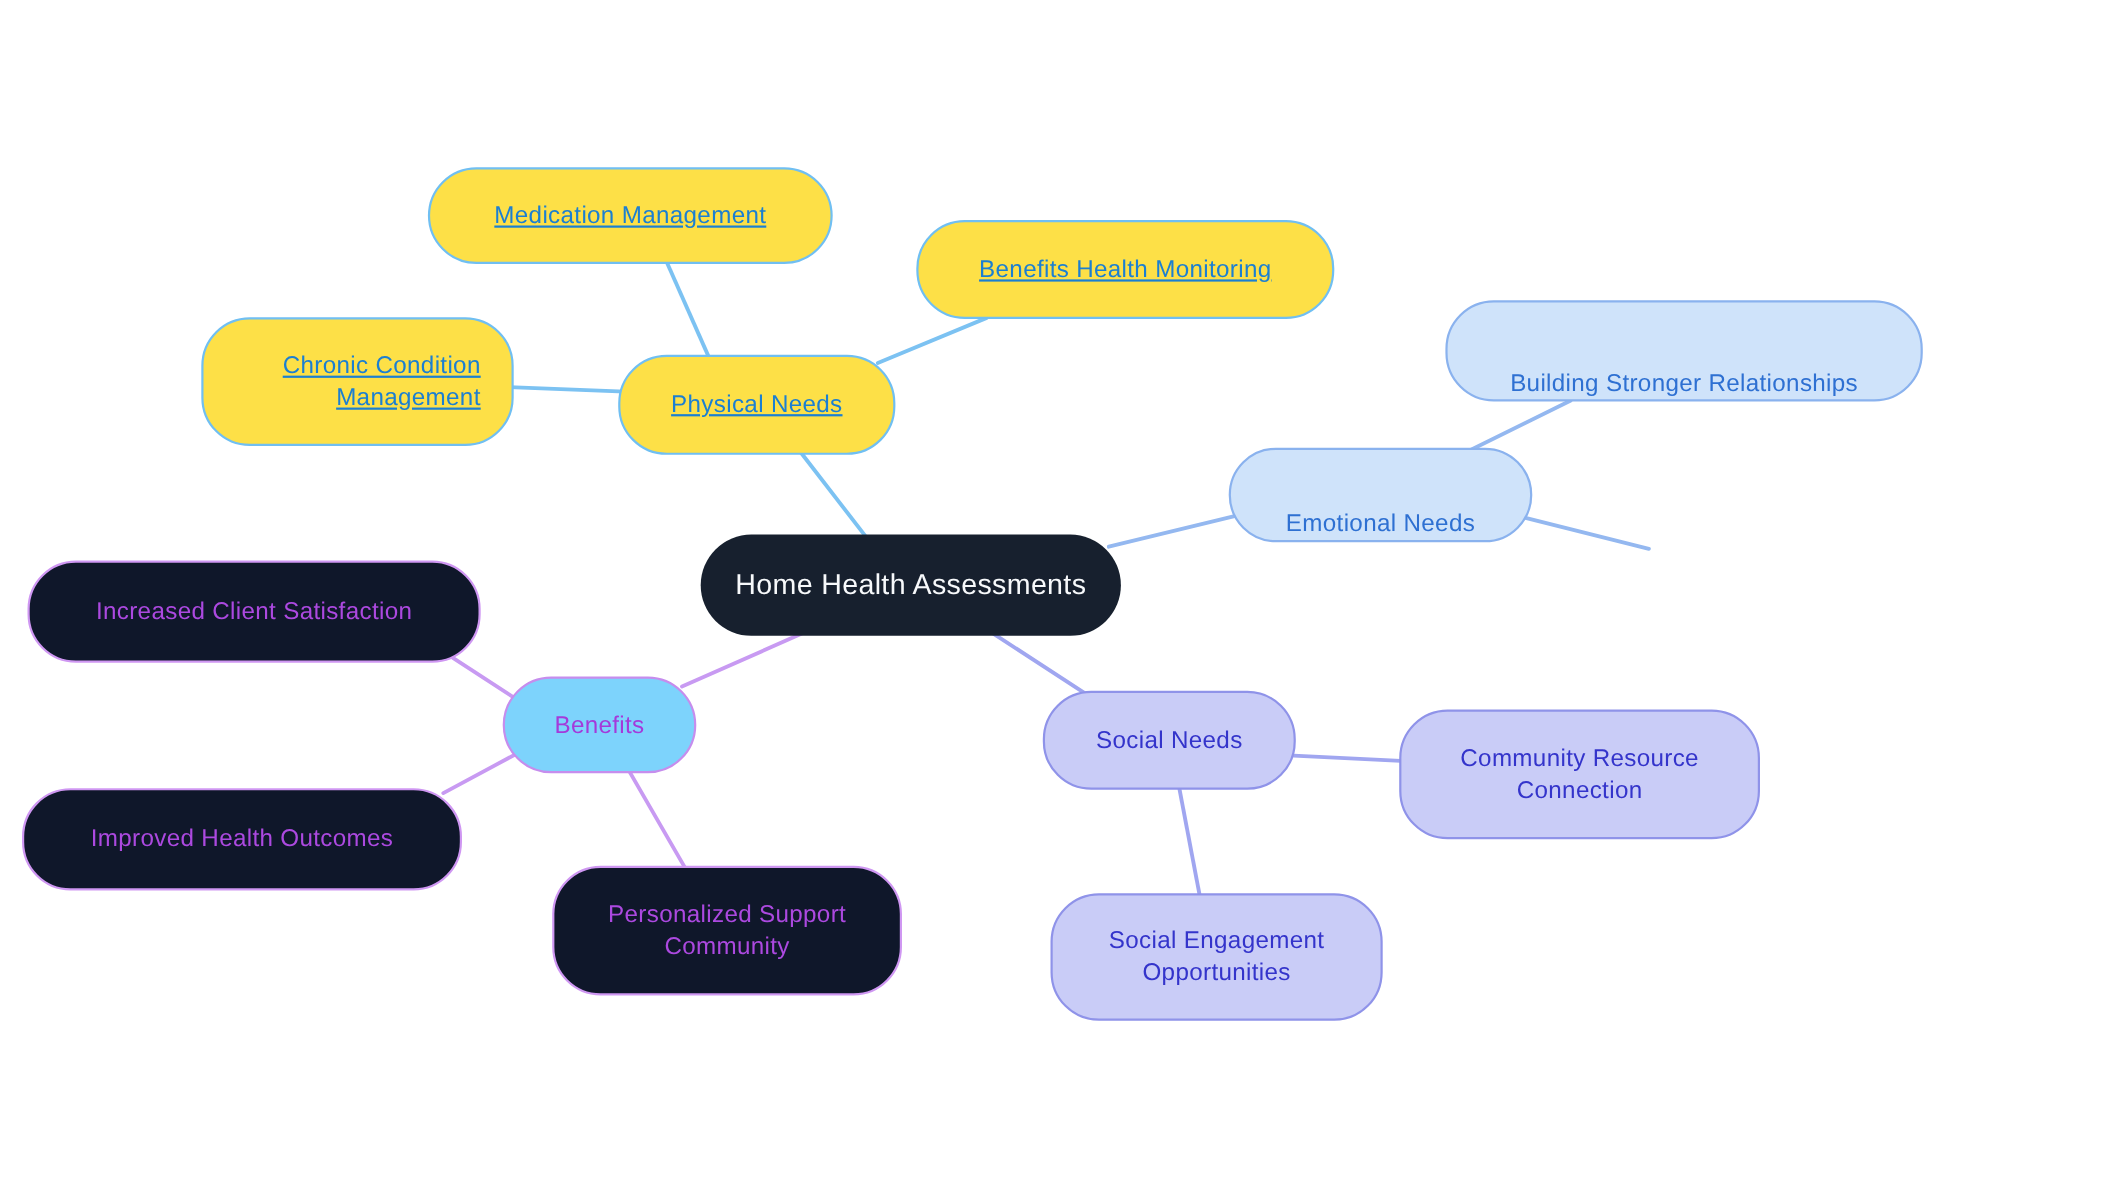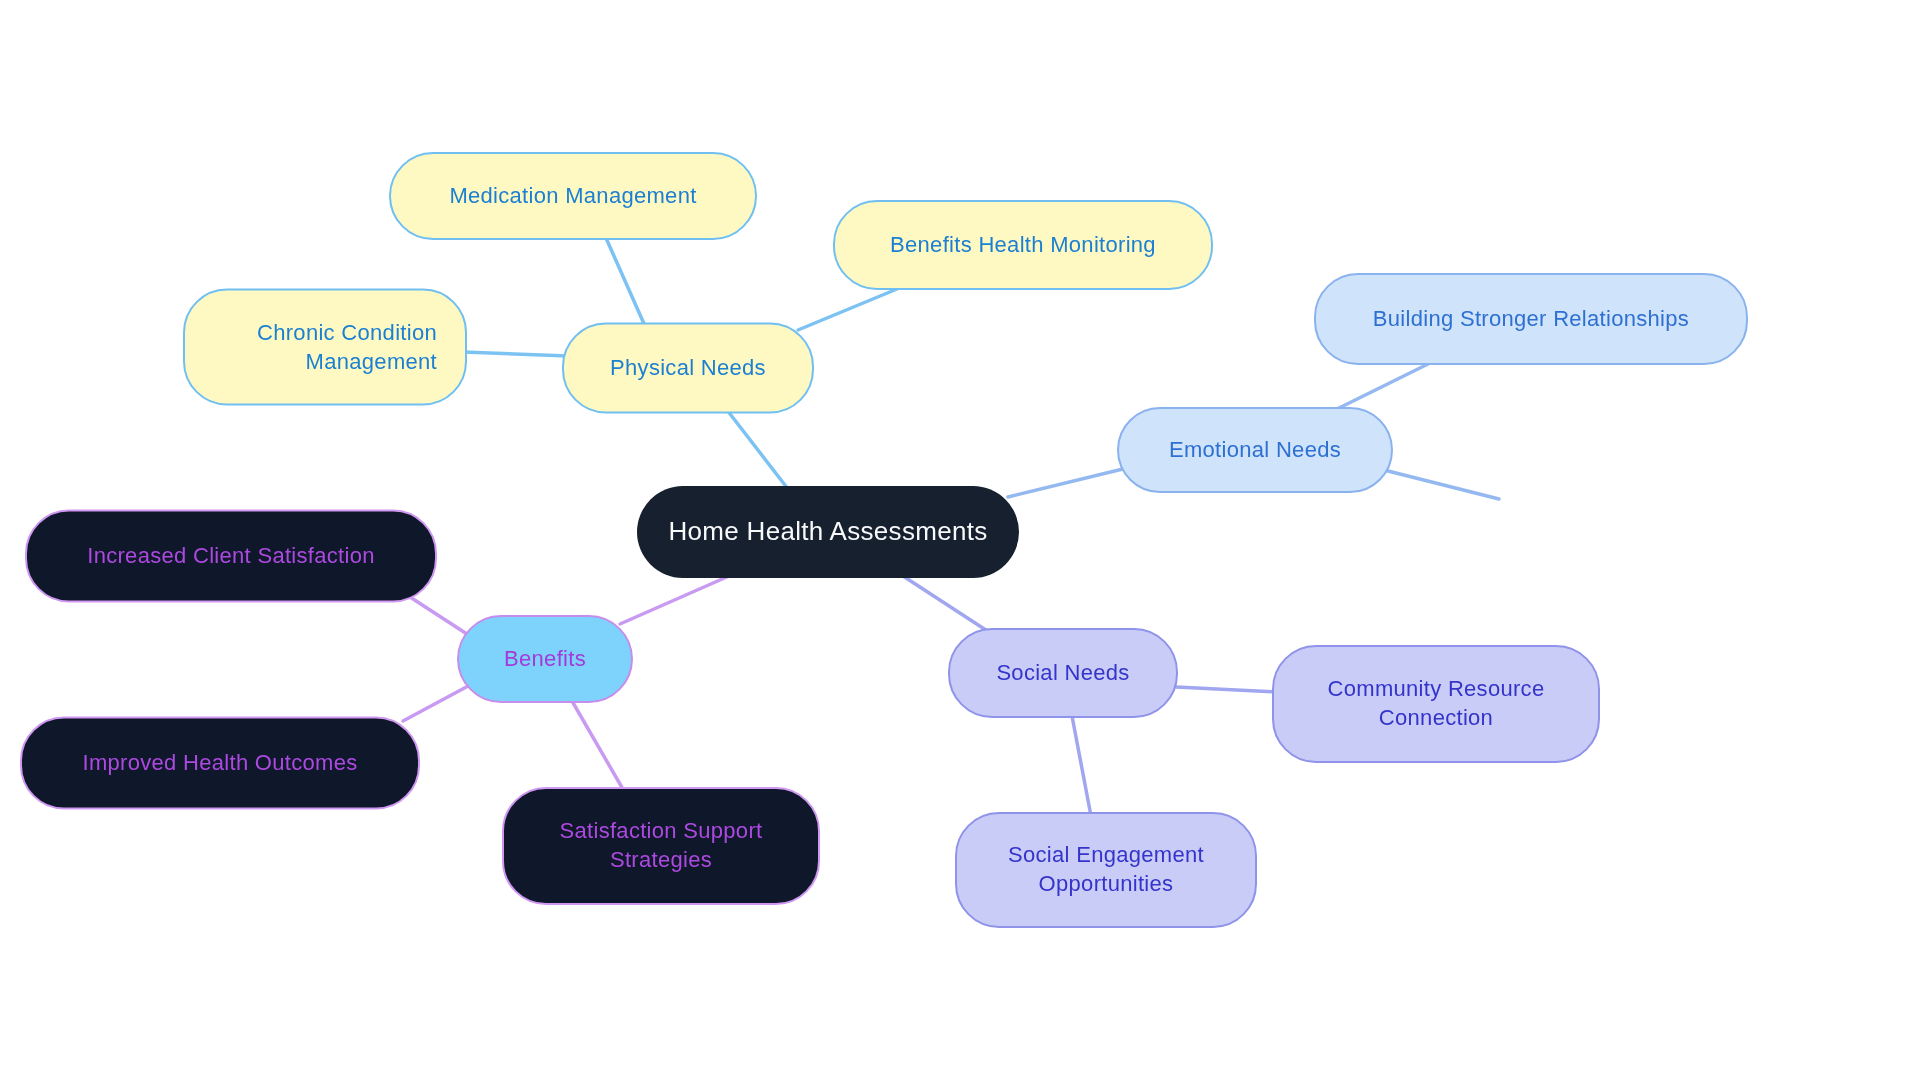--- a/index.html
+++ b/index.html
@@ -48,22 +48,22 @@
     cursor: pointer;
     user-select: none;
   }
   .root-node {
     background: #17202e;
     color: #f7f9fb;
     border: none;
     border-radius: 46px;
     font-size: 26px;
   }
-  .b-physical  { background: #fef9c3; border-color: #70bff2; color: #1b7fd2; }
-  .b-emotional { background: #cfe3fa; border-color: #8ab2ee; color: #2e70d2; }
+  .b-physical  { background: #fde047; border-color: #70bff2; color: #1b7fd2; text-decoration: underline; }
+  .b-emotional { background: #cfe3fa; border-color: #8ab2ee; color: #2e70d2; align-items: flex-end; }
   .b-social    { background: #c9ccf7; border-color: #8f93e9; color: #3434cb; }
   .b-benefits  { background: #7dd3fc; border-color: #c68ded; color: #a43ada; }
   .b-benefits-child { background: #0f172a; border-color: #cf97f2; color: #ac49e0; }
 
   
   .n-center        { left: 828px;  top: 532px; width: 382px; height: 92px; }
   .n-physical      { left: 688px;  top: 368px; width: 252px; height: 91px; }
   .n-medication    { left: 573px;  top: 196px; width: 368px; height: 88px; }
   .n-chronic       { left: 325px;  top: 347px; width: 284px; height: 117px; padding: 0 28px; text-align: right; }
   .n-monitoring    { left: 1023px; top: 245px; width: 380px; height: 90px; }
@@ -137,16 +137,16 @@
   <div class="node b-benefits n-benefits">
     <span>Benefits</span>
   </div>
   <div class="node b-benefits-child n-satisfaction">
     <span>Increased Client Satisfaction</span>
   </div>
   <div class="node b-benefits-child n-outcomes">
     <span>Improved Health Outcomes</span>
   </div>
   <div class="node b-benefits-child n-personalized">
-    <span>Satisfaction Support Strategies</span>
+    <span>Personalized Support Community</span>
   </div>
 
 </div>
 
 </body></html>

